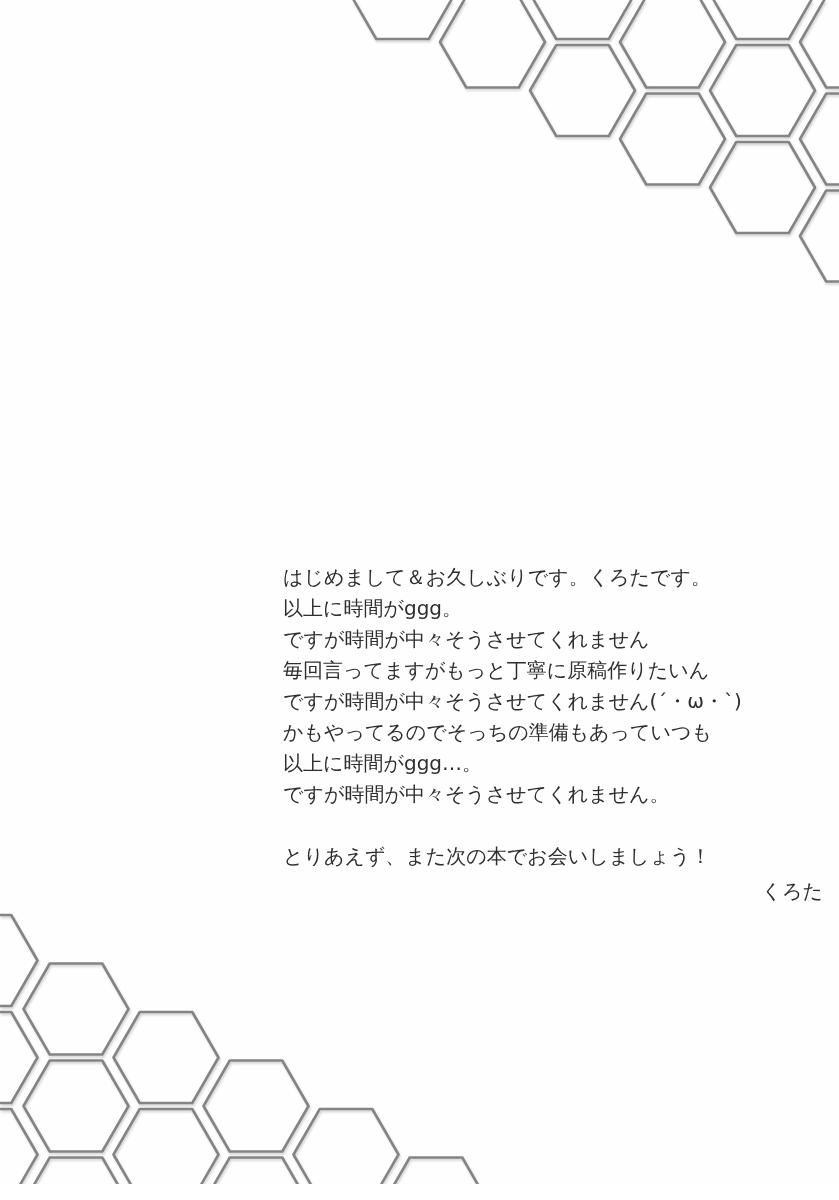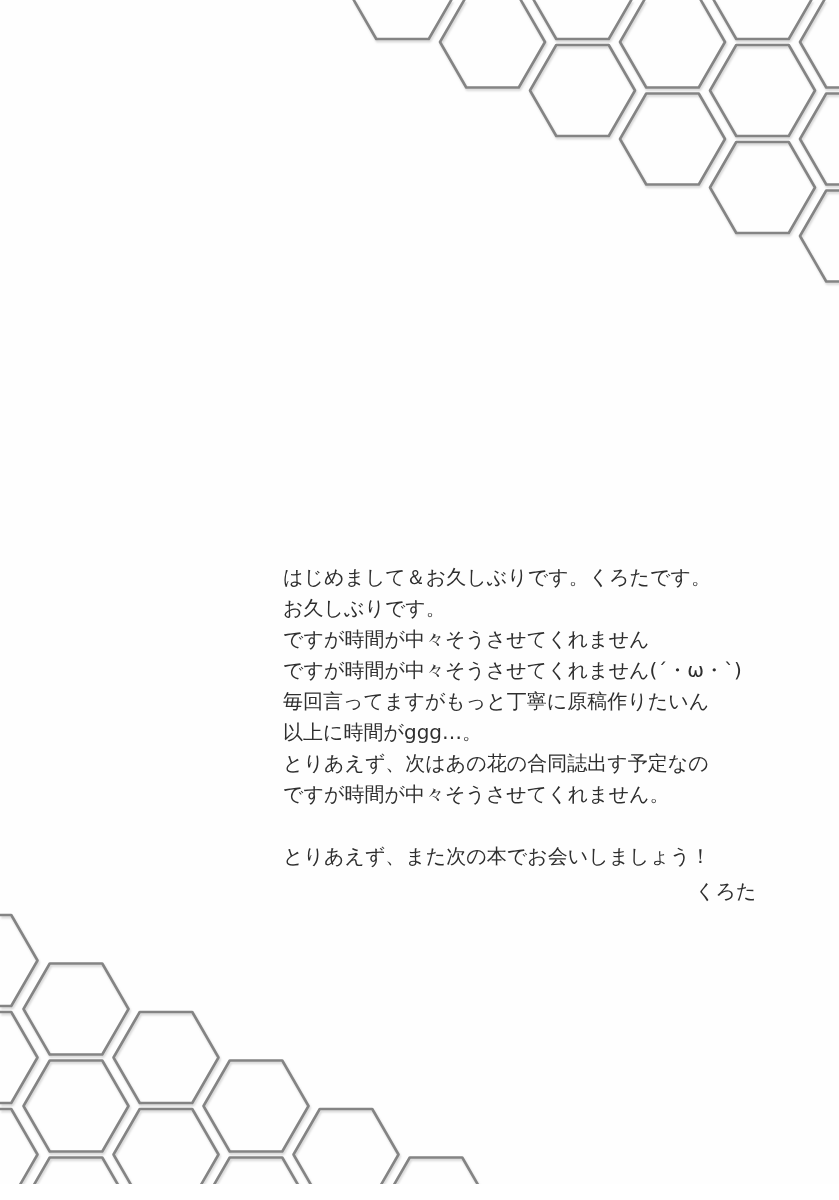--- a/index.html
+++ b/index.html
@@ -34,20 +34,21 @@
     font-size: 20px;
     line-height: 31px;
     letter-spacing: 0px;
     white-space: nowrap;
   }
   .afterword .line { min-height: 31px; }
   .signature {
     margin-left: 412px;
     margin-top: 4px;
     min-height: 31px;
+    text-align: right;
   }
 </style>
 </head>
 <body>
 
 <div class="page">
 
   <svg class="honeycomb" viewBox="0 0 839 1200" xmlns="http://www.w3.org/2000/svg" aria-hidden="true">
     <defs>
       <path id="hex" d="M -52.5 0 L -26.25 -45.5 L 26.25 -45.5 L 52.5 0 L 26.25 45.5 L -26.25 45.5 Z"></path>
@@ -79,25 +80,25 @@
       <use href="#hex" x="166" y="1154.5"></use>
       <use href="#hex" x="256" y="1106"></use>
       <use href="#hex" x="256" y="1203"></use>
       <use href="#hex" x="346" y="1154.5"></use>
       <use href="#hex" x="436" y="1203"></use>
     </g>
   </svg>
 
   <div class="afterword">
     <div class="line">はじめまして＆お久しぶりです。くろたです。</div>
-    <div class="line">お久しぶりです。</div>
+    <div class="line">以上に時間がggg。</div>
     <div class="line">ですが時間が中々そうさせてくれません</div>
+    <div class="line">毎回言ってますがもっと丁寧に原稿作りたいん</div>
     <div class="line">ですが時間が中々そうさせてくれません(´・ω・`)</div>
-    <div class="line">毎回言ってますがもっと丁寧に原稿作りたいん</div>
+    <div class="line">かもやってるのでそっちの準備もあっていつも</div>
     <div class="line">以上に時間がggg…。</div>
-    <div class="line">とりあえず、次はあの花の合同誌出す予定なの</div>
     <div class="line">ですが時間が中々そうさせてくれません。</div>
     <div class="line"></div>
     <div class="line">とりあえず、また次の本でお会いしましょう！</div>
     <div class="line signature">くろた</div>
   </div>
 
 </div>
 
 </body></html>

